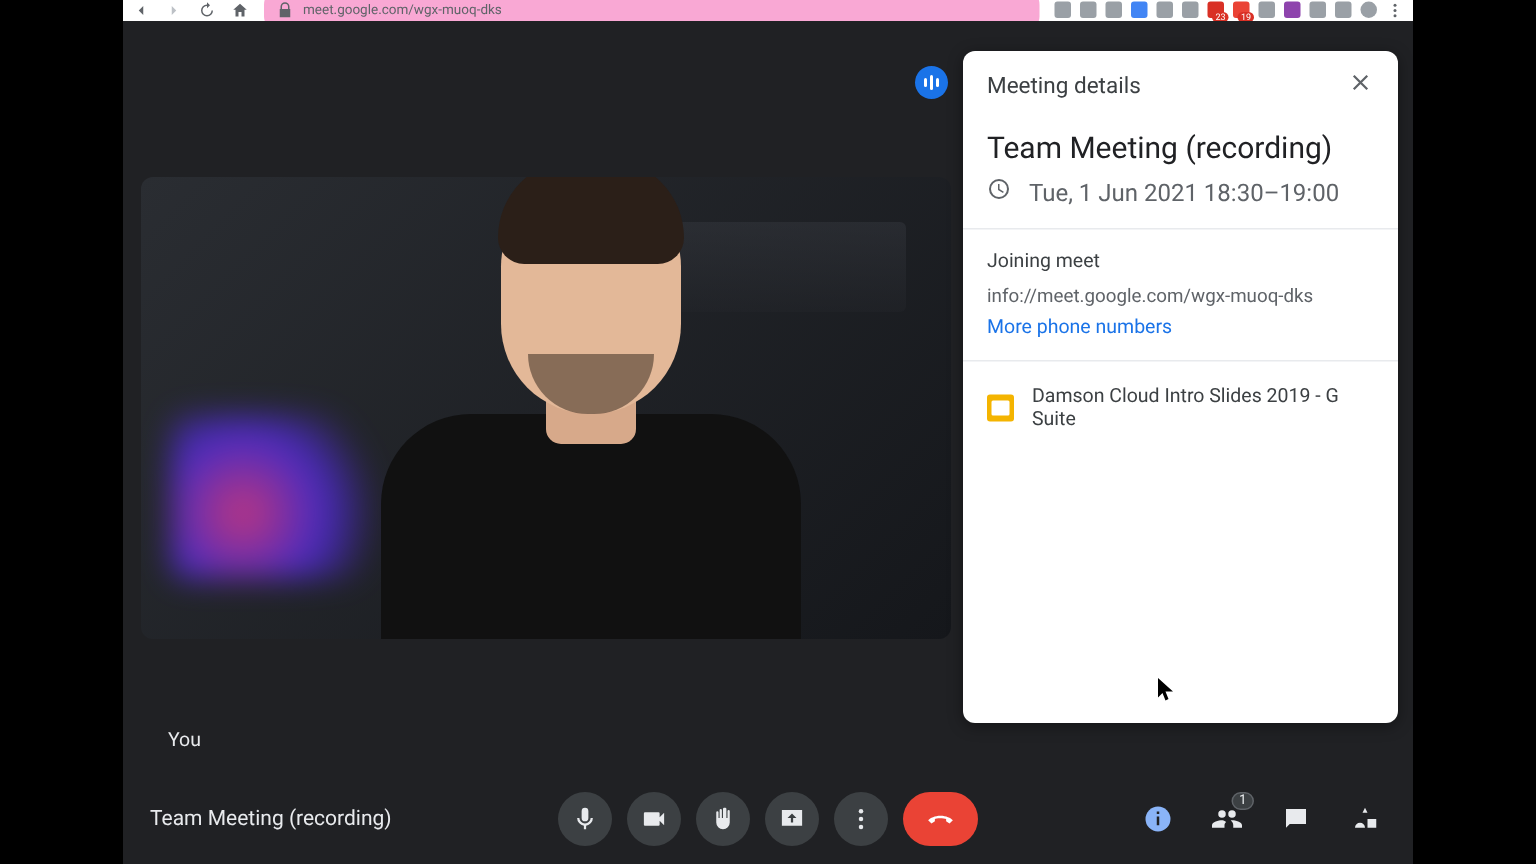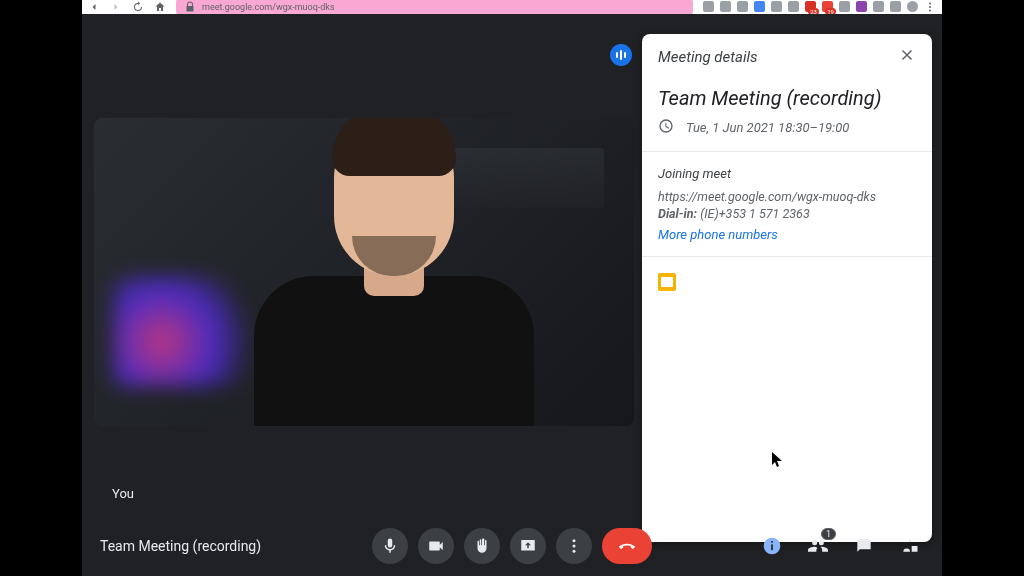--- a/index.html
+++ b/index.html
@@ -53,25 +53,25 @@
   .ctrl { width:36px; height:36px; border-radius:50%; background:#3c4043; display:flex; align-items:center; justify-content:center; color:#e8eaed; cursor:pointer; }
   .ctrl svg { width:18px; height:18px; fill:#e8eaed; }
   .ctrl.hangup { width:50px; border-radius:18px; background:#ea4335; }
   .bottombar .right { position:absolute; right:18px; display:flex; gap:18px; align-items:center; }
   .rbtn { width:28px; height:28px; display:flex; align-items:center; justify-content:center; color:#e8eaed; cursor:pointer; position:relative; }
   .rbtn svg { width:20px; height:20px; fill:#e8eaed; }
   .rbtn.info svg { fill:#8ab4f8; }
   .rbtn .count { position:absolute; top:-4px; right:-4px; background:#3c4043; border:1px solid #5f6368; color:#e8eaed; font-size:9px; border-radius:8px; padding:0 4px; }
 
   
-  .panel { position:absolute; top:20px; right:10px; width:290px; height:508px; background:#fff; border-radius:8px; box-shadow:0 2px 10px rgba(0,0,0,.4); color:#202124; display:flex; flex-direction:column;font-style:italic; }
+  .panel { position:absolute; top:20px; right:10px; width:290px; height:448px; background:#fff; border-radius:8px; box-shadow:0 2px 10px rgba(0,0,0,.4); color:#202124; display:flex; flex-direction:column; }
   .panel .phead { display:flex; align-items:center; justify-content:space-between; padding:12px 16px; font-size:15px; color:#3c4043; }
   .panel .closex { cursor:pointer; color:#5f6368; }
   .panel .mtitle { padding:6px 16px 8px; font-size:20px; font-weight:400; }
-  .panel .time { padding:0 16px 14px; display:flex; align-items:center; gap:12px; font-size:13px; color:#5f6368; }
+  .panel .time { padding:0 16px 14px; display:flex; align-items:center; gap:12px; font-size:16px; color:#5f6368; }
   .panel hr { border:none; border-top:1px solid #e8eaed; margin:0 0; }
   .panel .section { padding:14px 16px; font-size:12.5px; color:#3c4043; }
   .panel .section .label { font-size:13px; color:#3c4043; margin-bottom:8px; }
   .panel .section .line { margin:2px 0; color:#5f6368; }
   .panel .link { color:#1a73e8; cursor:pointer; font-size:13px; }
   .panel .copyrow { display:flex; align-items:center; gap:14px; padding:10px 16px 16px; }
   .panel .copyrow svg { width:18px; height:18px; fill:#1a73e8; }
   .panel .attach { padding:16px; display:flex; align-items:center; gap:12px; font-size:13px; color:#3c4043; }
   .slidesicon { width:18px; height:18px; background:#f4b400; border-radius:2px; position:relative; flex:0 0 18px; }
   .slidesicon::after { content:""; position:absolute; inset:4px 3px; background:#fff; border-radius:1px; }
@@ -167,27 +167,27 @@
       <div class="mtitle">Team Meeting (recording)</div>
       <div class="time">
         <span class="clockicon"><svg viewBox="0 0 24 24">
               <path d="M12 2a10 10 0 100 20 10 10 0 000-20zm0 18a8 8 0 110-16 8 8 0 010 16zm.5-13H11v6l5 3 .8-1.3-4.3-2.6V7z"></path>
             </svg></span>
         <span>Tue, 1 Jun 2021 18:30–19:00</span>
       </div>
       <hr>
       <div class="section">
         <div class="label">Joining meet</div>
-        <div class="line">https://meet.google.com/wgx-muoq-dks</div>
-        <div class="line"><b>Dial-in:</b> <span>(IE)+353 1 571 2363</span></div>
+        <div class="line">info://meet.google.com/wgx-muoq-dks</div>
         <div class="link" style="margin-top:6px">More phone numbers</div>
       </div>
       <hr>
       <div class="attach">
         <div class="slidesicon"></div>
+        <span>Damson Cloud Intro Slides 2019 - G Suite</span>
       </div>
     </div>
 
     <div class="cursor">
       <svg viewBox="0 0 12 16">
           <path fill="#000" d="M0 0v13l3-3 2 5 2-1-2-5h5z"></path>
         </svg>
     </div>
 
     <div class="bottombar">

